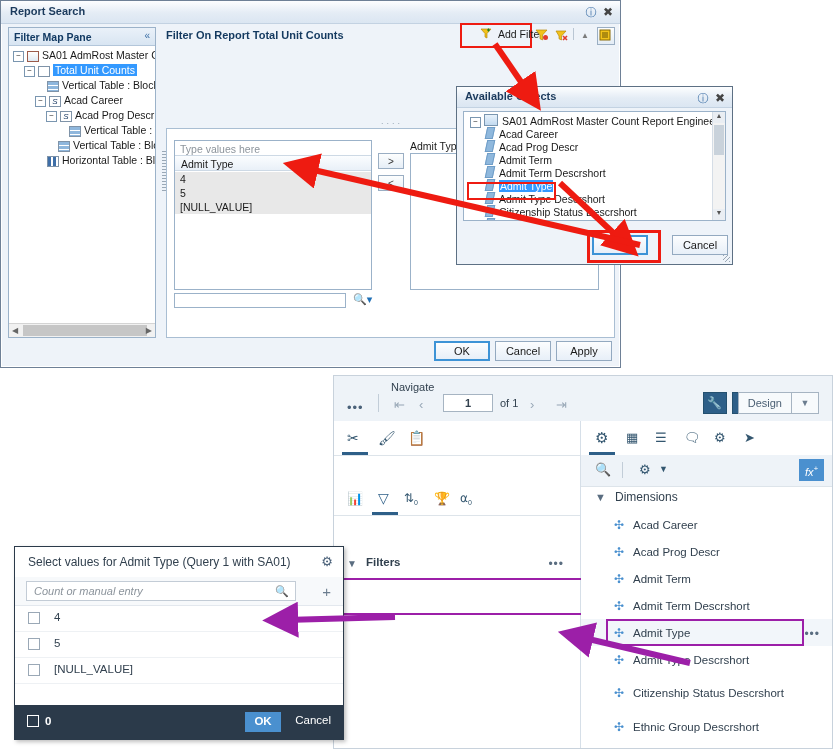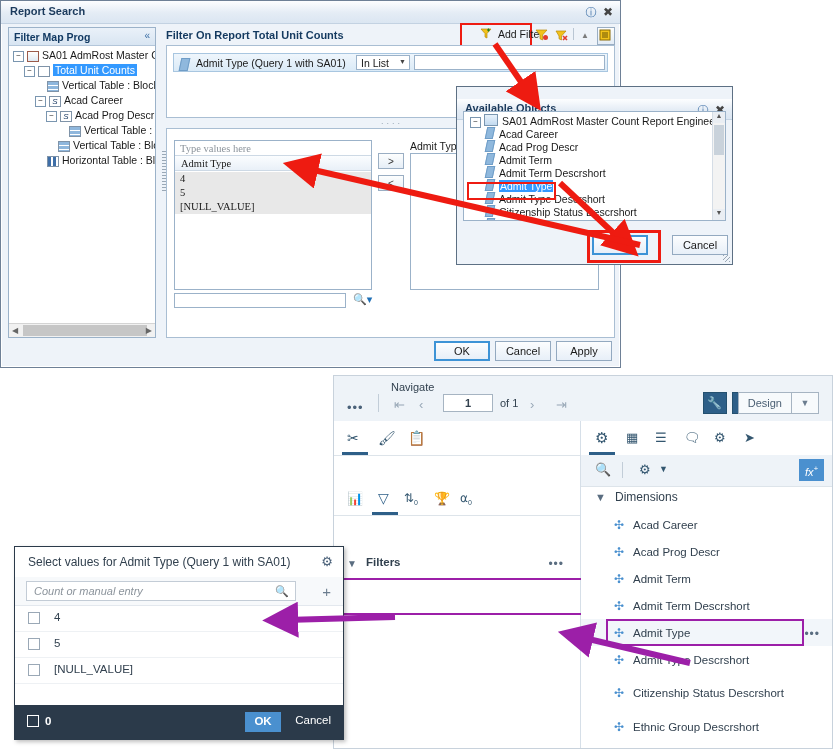--- a/index.html
+++ b/index.html
@@ -65,21 +65,21 @@
     border:1px solid #9bb2c9;box-sizing:border-box;font-size:10.5px;}
   #oper .ov{position:absolute;left:4px;top:1px;}
   #oper .oc{position:absolute;right:3px;top:2px;font-size:7px;color:#444;}
   #opval{position:absolute;left:240px;top:1px;right:2px;height:15px;background:#fff;
     border:1px solid #9bb2c9;box-sizing:border-box;}
 
   #splitter{left:165px;top:120px;width:449px;height:7px;text-align:center;color:#9aa8b6;font-size:9px;line-height:4px;}
   #valuebox{left:165px;top:127px;width:449px;height:210px;background:#fff;
     border:1px solid #a9bed3;box-sizing:border-box;}
 
-  #lov{position:absolute;left:7px;top:11px;width:198px;height:150px;border:1px solid #9bb2c9;background:#fff;box-sizing:border-box;font-family:Liberation Serif, serif;}
+  #lov{position:absolute;left:7px;top:11px;width:198px;height:150px;border:1px solid #9bb2c9;background:#fff;box-sizing:border-box;}
   #lov-type{position:absolute;left:0;top:0;right:0;height:15px;border-bottom:1px solid #cdd9e5;
     font-style:normal;color:#8c949c;font-size:10.5px;padding:2px 0 0 5px;box-sizing:border-box;}
   #lov-col{position:absolute;left:0;top:15px;right:0;height:15px;background:linear-gradient(#fbfdff,#e9f0f8);
     border-bottom:1px solid #cdd9e5;font-size:10.5px;padding:2px 0 0 6px;box-sizing:border-box;}
   .lovrow{position:absolute;left:0;right:0;height:14px;font-size:10.5px;padding:1px 0 0 5px;box-sizing:border-box;background:#e8e8e8;}
   #lov-grip{position:absolute;left:-5px;top:22px;width:4px;height:40px;
     background:repeating-linear-gradient(#9aa8b6 0 1px,transparent 1px 3px);}
   #lov-search{position:absolute;left:7px;top:164px;width:172px;height:15px;background:#fff;border:1px solid #9bb2c9;box-sizing:border-box;}
   #lov-bino{position:absolute;left:186px;top:164px;font-size:11px;color:#1f6fb5;}
   #btn-gt{position:absolute;left:211px;top:24px;width:26px;height:16px;}
@@ -91,21 +91,21 @@
     border:1px solid #9bb2c9;background:#fff;box-sizing:border-box;}
 
   #rf-foot{left:0;bottom:0;width:100%;height:31px;}
   .wbtn{position:absolute;width:56px;height:20px;background:linear-gradient(#fcfdfe,#e7eff8);
     border:1px solid #93a9c0;font-size:11px;text-align:center;line-height:19px;box-sizing:border-box;color:#1a1a1a;}
   .wbtn.def{border:2px solid #3d93d6;line-height:17px;}
 
   
   #avail{left:456px;top:86px;width:277px;height:179px;background:#eef3f9;
     border:1px solid #5d7084;box-sizing:border-box;}
-  #av-title{position:absolute;left:0;top:12px;right:0;height:20px;
+  #av-title{position:absolute;left:0;top:0;right:0;height:20px;
     background:linear-gradient(#fdfeff,#e4ecf5 55%,#dbe6f2);border-bottom:1px solid #c3d2e2;}
   #av-title .t{position:absolute;left:8px;top:3px;font-weight:bold;font-size:11px;color:#1b3a5c;}
   #av-list{position:absolute;left:6px;top:24px;right:6px;height:110px;background:#fff;
     border:1px solid #9bb2c9;box-sizing:border-box;overflow:hidden;}
   .avrow{position:relative;height:13px;line-height:13px;font-size:10.5px;white-space:nowrap;padding-left:4px;}
   .avrow .ob{display:inline-block;width:6px;height:10px;background:#8fb8dd;border:1px solid #6f9dc7;
     transform:skewX(-12deg);margin-right:5px;vertical-align:-1px;}
   .avrow.root .rico{display:inline-block;width:12px;height:10px;background:linear-gradient(#e8f2fb,#c2daf0);
     border:1px solid #7a96b0;margin-right:4px;vertical-align:-1px;}
   .avrow.hit .nm{background:#3399ff;color:#fff;padding:0 1px;}
@@ -204,21 +204,21 @@
 <div class="abs" id="report-filter">
 
   <div id="rf-title">
     <span class="t">Report Search</span>
     <span class="winbtn" id="rf-help">ⓘ</span>
     <span class="winbtn" id="rf-close">✖</span>
   </div>
 
   <div class="abs" id="fmp">
     <div id="fmp-head">
-      <span class="t">Filter Map Prog</span>
+      <span class="t">Filter Map Pane</span>
       <span class="cc">«</span>
     </div>
     <div id="tree">
         <div class="tn" style="padding-left: 4px;"><span class="exp">−</span><span class="tico ico-rep"></span><span class="">SA01 AdmRost Master Count Rep</span></div>
         <div class="tn" style="padding-left: 15px;"><span class="exp">−</span><span class="tico ico-doc"></span><span class="sel">Total Unit Counts</span></div>
         <div class="tn" style="padding-left: 26px;"><span style="display:inline-block;width:12px"></span><span class="tico ico-vt"></span><span class="">Vertical Table : Block1</span></div>
         <div class="tn" style="padding-left: 26px;"><span class="exp">−</span><span class="tico ico-s">S</span><span class="">Acad Career</span></div>
         <div class="tn" style="padding-left: 37px;"><span class="exp">−</span><span class="tico ico-s">S</span><span class="">Acad Prog Descr</span></div>
         <div class="tn" style="padding-left: 48px;"><span style="display:inline-block;width:12px"></span><span class="tico ico-vt"></span><span class="">Vertical Table : Ta</span></div>
         <div class="tn" style="padding-left: 37px;"><span style="display:inline-block;width:12px"></span><span class="tico ico-vt"></span><span class="">Vertical Table : Block</span></div>
@@ -254,31 +254,20 @@
     <span id="rf-up" style="left:118px">▲</span>
     <span id="rf-dn" style="left:134px">▼</span>
     <div id="rf-last">
       <svg width="12" height="12" viewBox="0 0 12 12" style="margin:1px">
         <rect x="1" y="1" width="10" height="10" fill="#f2c21a" stroke="#8a6a08"></rect>
         <path d="M3 4h6M3 6h6M3 8h6" stroke="#6b5205"></path>
       </svg>
     </div>
   </div>
 
-  <div class="abs" id="filterbox">
-    <div id="filterrow">
-      <span id="fr-ico"></span>
-      <span class="fl">Admit Type (Query 1 with SA01)</span>
-      <div id="oper">
-        <span class="ov">In List</span>
-        <span class="oc">▼</span>
-      </div>
-      <div id="opval"></div>
-    </div>
-  </div>
 
   <div class="abs" id="splitter">· · · ·</div>
 
   <div class="abs" id="valuebox">
     <div id="lov-grip"></div>
     <div id="lov">
       <div id="lov-type">Type values here</div>
       <div id="lov-col">Admit Type</div>
       <div id="lov-rows">
           <div class="lovrow" style="top: 31px;">4</div>

